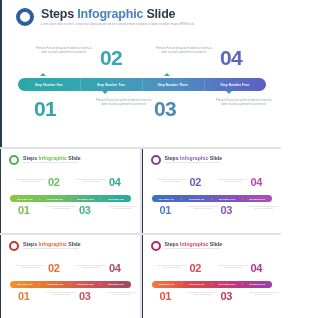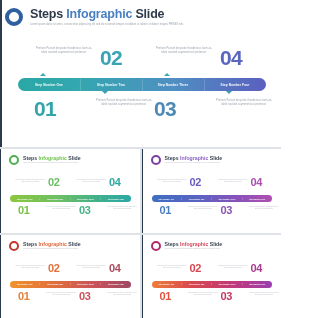--- a/index.html
+++ b/index.html
@@ -20,21 +20,21 @@
   .hero{
     position:relative;
     height:147px;
     background:#ffffff;
     border-left:2px solid #2b3a4a;
     box-sizing:border-box;
     overflow:hidden;
   }
   .hero-inner{position:absolute;inset:0;}
 
-  .hdr{position:absolute;left:3px;top:7px;display:flex;align-items:flex-start;gap:7px;}
+  .hdr{position:absolute;left:14px;top:7px;display:flex;align-items:flex-start;gap:7px;}
   .logo-ring{
     width:18px;height:18px;border-radius:50%;
     border:4px solid #2f5f9e;
     box-sizing:border-box;
     flex:none;margin-top:1px;
   }
   .ttl{font-size:12.5px;font-weight:700;color:#2f3b4a;letter-spacing:-.2px;line-height:14px;white-space:nowrap;}
   .ttl .accent{color:#4a7fc1;}
   .ttl .tail{color:#2f3b4a;}
   .sub{

